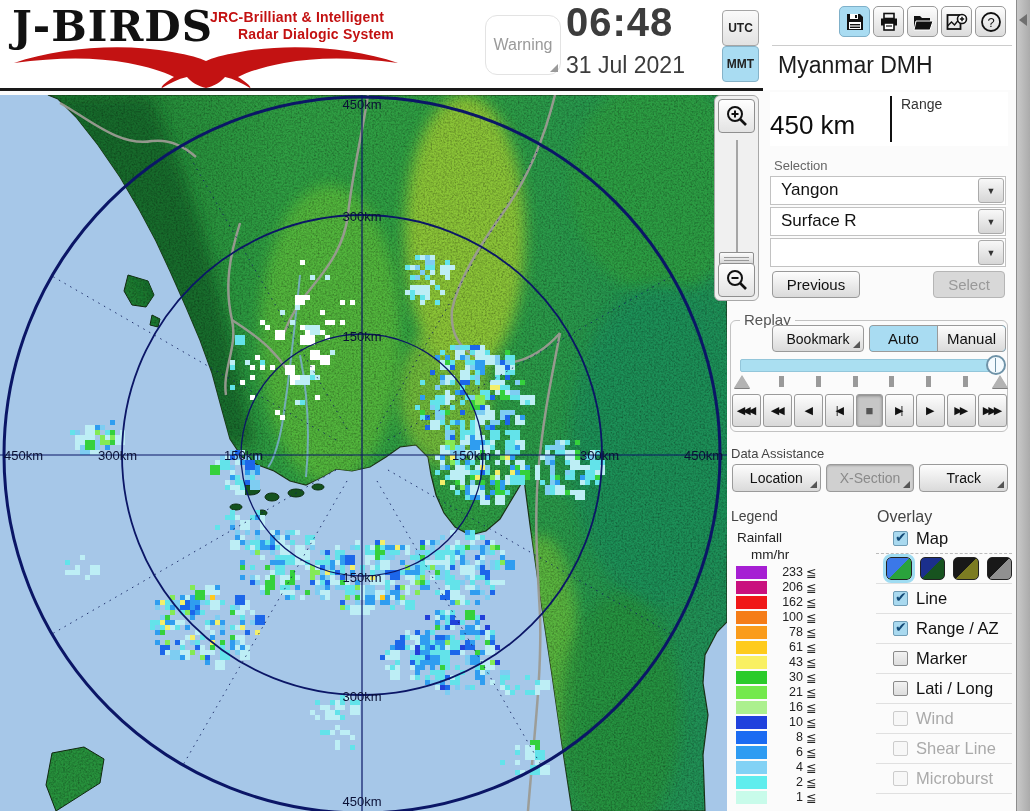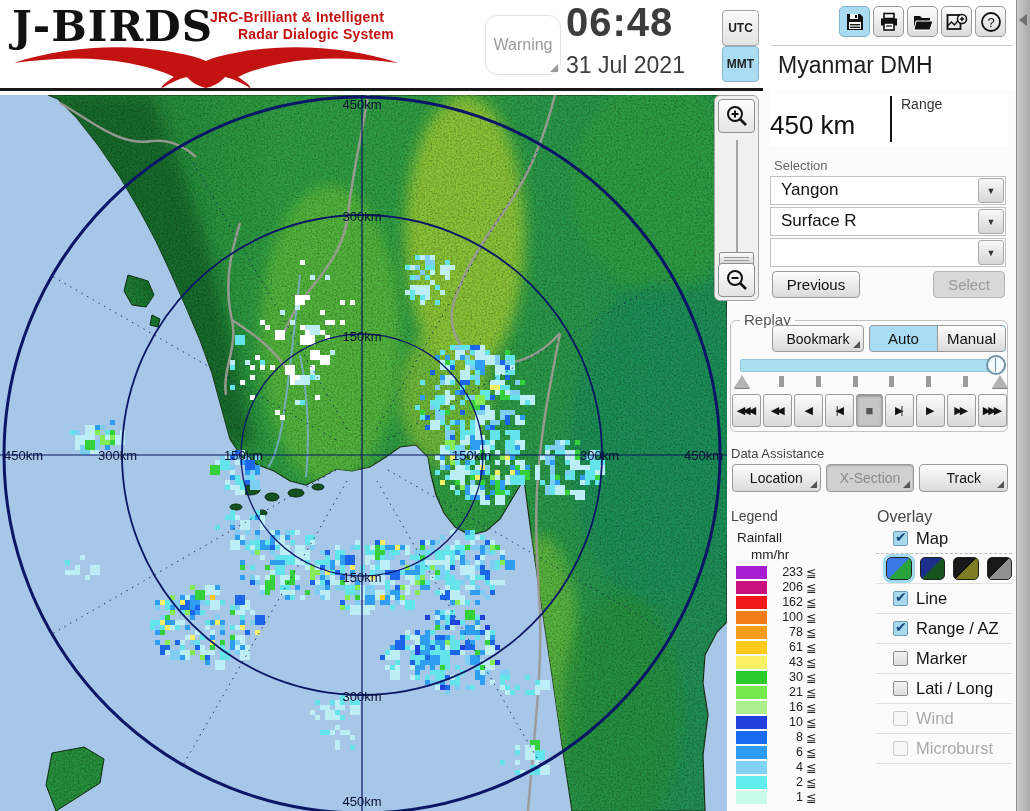--- a/index.html
+++ b/index.html
@@ -371,20 +371,24 @@
         <div class="ochk"></div>
         <div class="olabel">Marker</div>
       </div>
       <div class="orow">
         <div class="ochk"></div>
         <div class="olabel">Lati / Long</div>
       </div>
       <div class="orow">
         <div class="ochk disabled"></div>
         <div class="olabel disabled">Wind</div>
+      </div>
+      <div class="orow">
+        <div class="ochk disabled"></div>
+        <div class="olabel disabled">Shear Line</div>
       </div>
       <div class="orow">
         <div class="ochk disabled"></div>
         <div class="olabel disabled">Microburst</div>
       </div>
     </div>
 
   <div id="map" class="abs">
     <svg width="727" height="716" viewBox="0 0 727 716">
       <defs>

